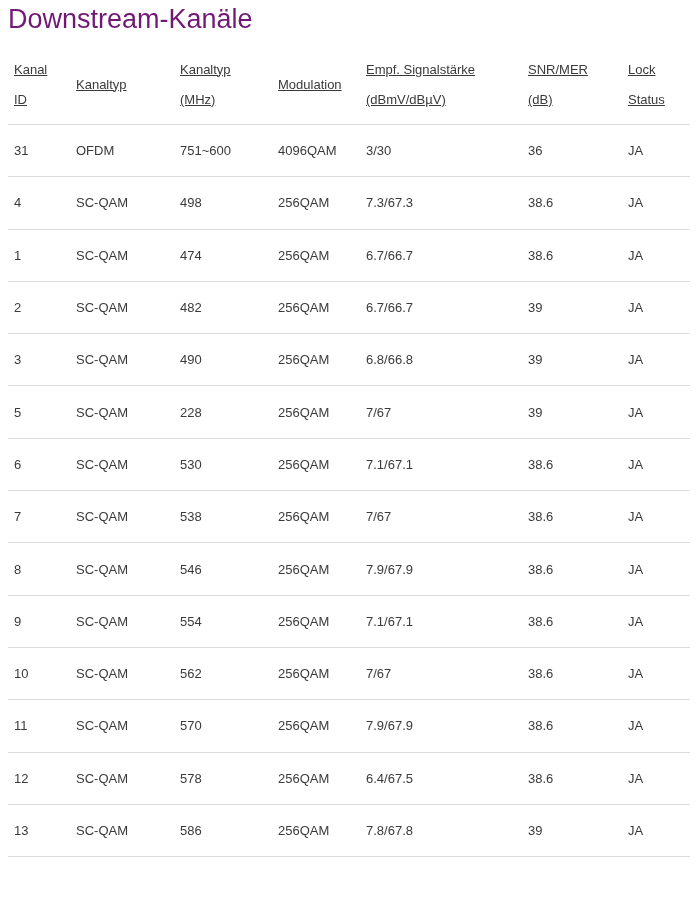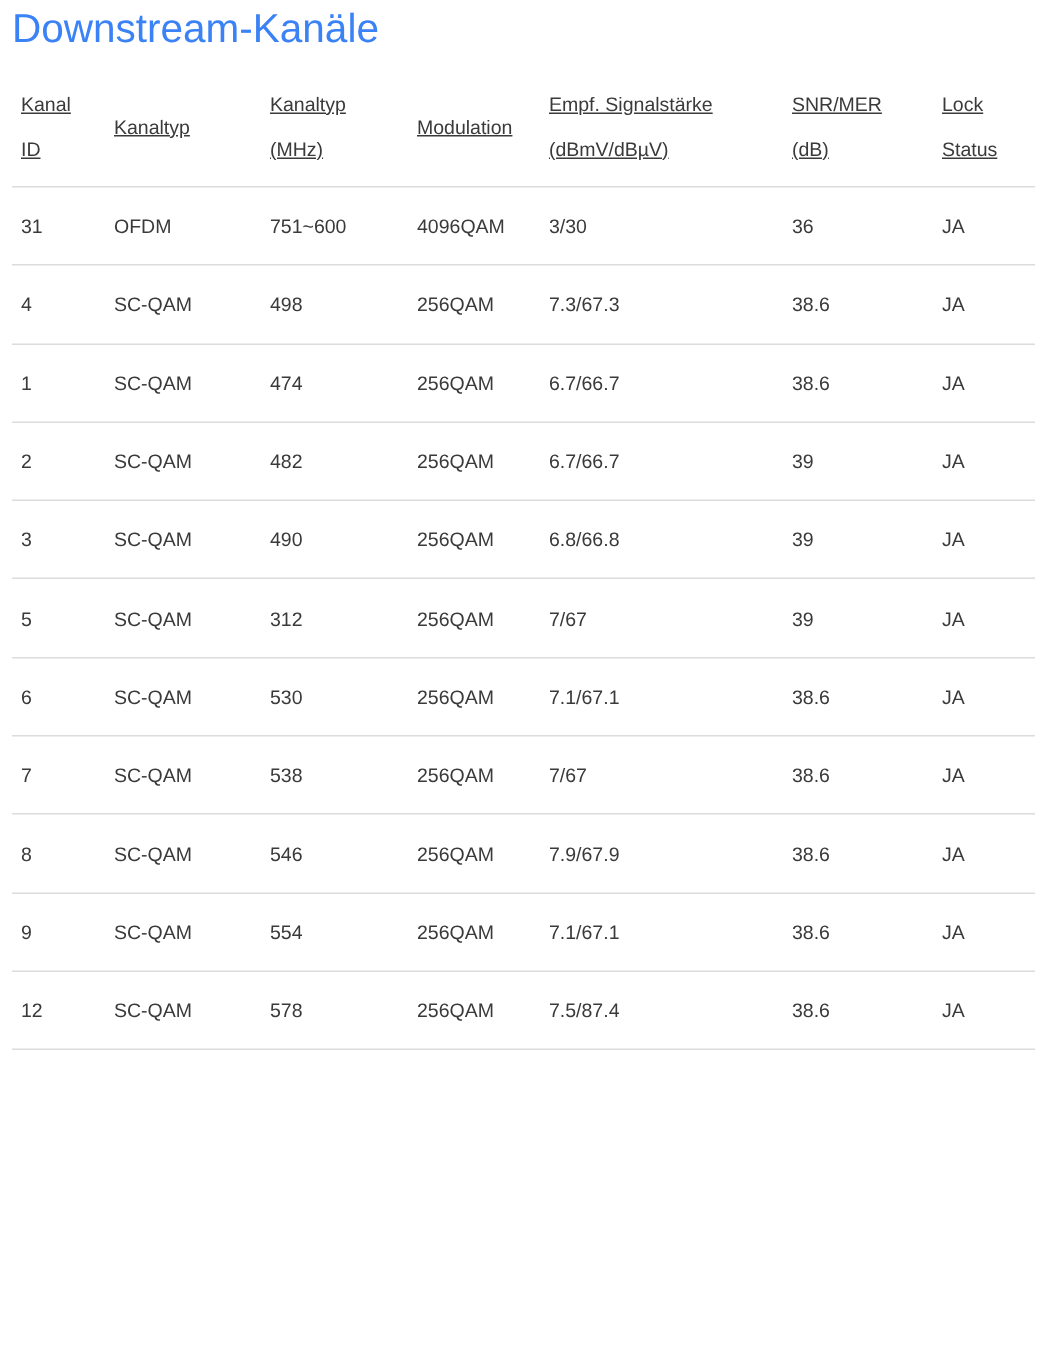--- a/index.html
+++ b/index.html
@@ -10,21 +10,21 @@
     height: 909px;
     overflow: hidden;
     font-family: "Liberation Sans", "DejaVu Sans", sans-serif;
   }
   .page-title {
     margin: 0 0 0 8px;
     padding-top: 3px;
     font-size: 27px;
     line-height: 32px;
     font-weight: 400;
-    color: #3b82f6;
+    color: #701a75;
     letter-spacing: 0px;
   }
   table.channels {
     margin-left: 8px;
     margin-top: 10px;
     width: 682px;
     border-collapse: collapse;
     table-layout: fixed;
   }
   col.c1 { width: 62px; }
@@ -136,21 +136,21 @@
         <td>SC-QAM</td>
         <td>490</td>
         <td>256QAM</td>
         <td>6.8/66.8</td>
         <td>39</td>
         <td>JA</td>
       </tr>
       <tr>
         <td>5</td>
         <td>SC-QAM</td>
-        <td>312</td>
+        <td>228</td>
         <td>256QAM</td>
         <td>7/67</td>
         <td>39</td>
         <td>JA</td>
       </tr>
       <tr>
         <td>6</td>
         <td>SC-QAM</td>
         <td>530</td>
         <td>256QAM</td>
@@ -179,22 +179,49 @@
       <tr>
         <td>9</td>
         <td>SC-QAM</td>
         <td>554</td>
         <td>256QAM</td>
         <td>7.1/67.1</td>
         <td>38.6</td>
         <td>JA</td>
       </tr>
       <tr>
+        <td>10</td>
+        <td>SC-QAM</td>
+        <td>562</td>
+        <td>256QAM</td>
+        <td>7/67</td>
+        <td>38.6</td>
+        <td>JA</td>
+      </tr>
+      <tr>
+        <td>11</td>
+        <td>SC-QAM</td>
+        <td>570</td>
+        <td>256QAM</td>
+        <td>7.9/67.9</td>
+        <td>38.6</td>
+        <td>JA</td>
+      </tr>
+      <tr>
         <td>12</td>
         <td>SC-QAM</td>
         <td>578</td>
         <td>256QAM</td>
-        <td>7.5/87.4</td>
-        <td>38.6</td>
+        <td>6.4/67.5</td>
+        <td>38.6</td>
+        <td>JA</td>
+      </tr>
+      <tr>
+        <td>13</td>
+        <td>SC-QAM</td>
+        <td>586</td>
+        <td>256QAM</td>
+        <td>7.8/67.8</td>
+        <td>39</td>
         <td>JA</td>
       </tr>
     </tbody>
 </table>
 
 </body></html>

